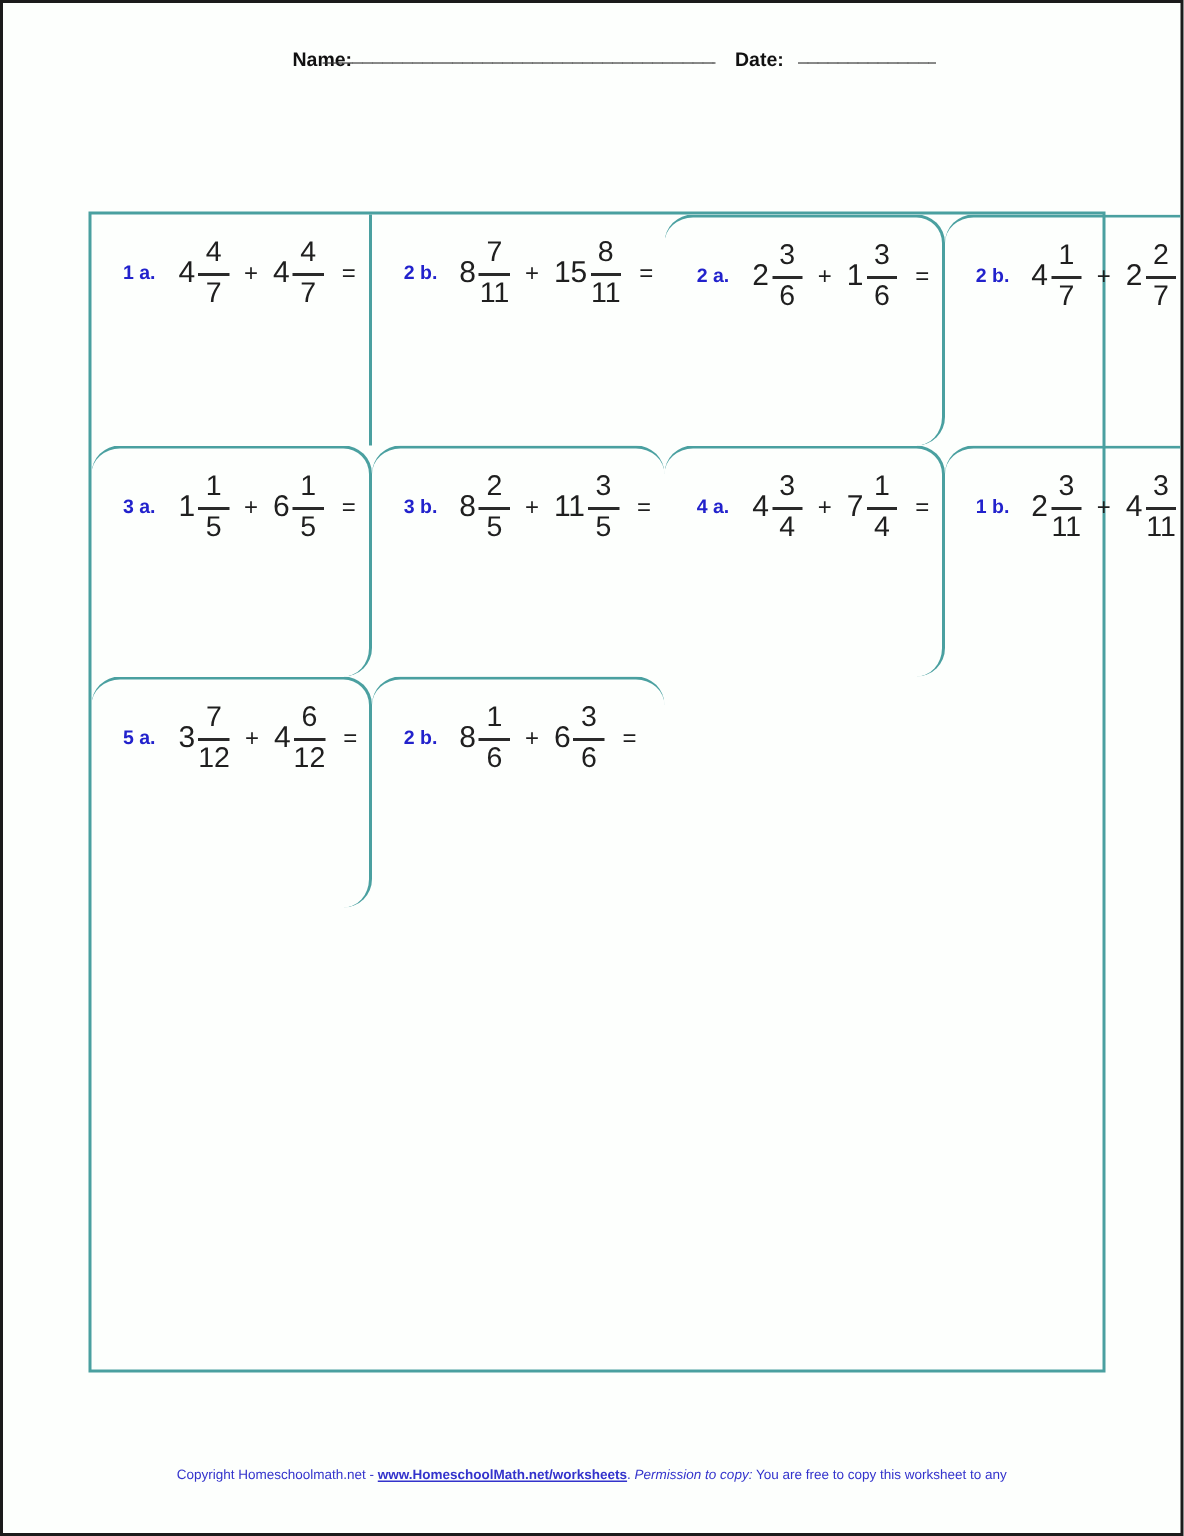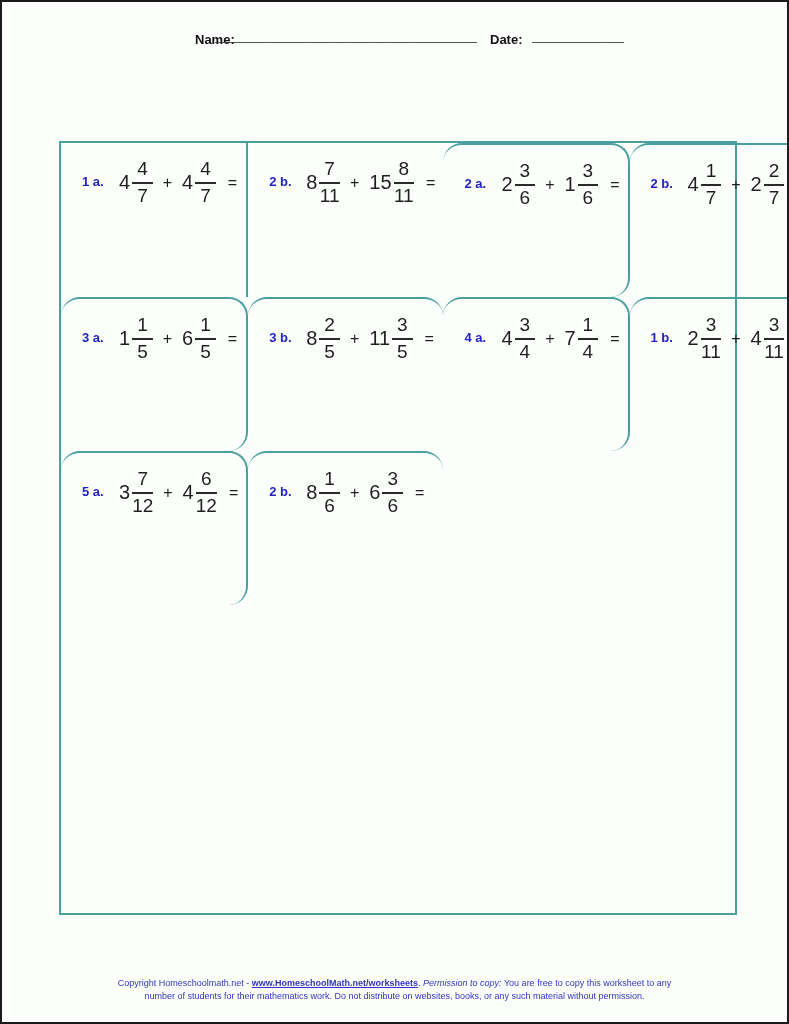--- a/index.html
+++ b/index.html
@@ -284,16 +284,15 @@
             </span>
           </span>
         <span class="eq">=</span>
       </div>
     </div>
 
   </div>
 
   <div class="footer">
     <div><span>Copyright Homeschoolmath.net - </span><span class="flink">www.HomeschoolMath.net/worksheets</span><span>.  </span><span class="fital">Permission to copy:</span><span> You are free to copy this worksheet to any</span></div>
-    <div>number of students for their mathematics work. Do not distribute on websites, books, or any such material without permission.</div>
   </div>
 
 </div>
 
 </body></html>

